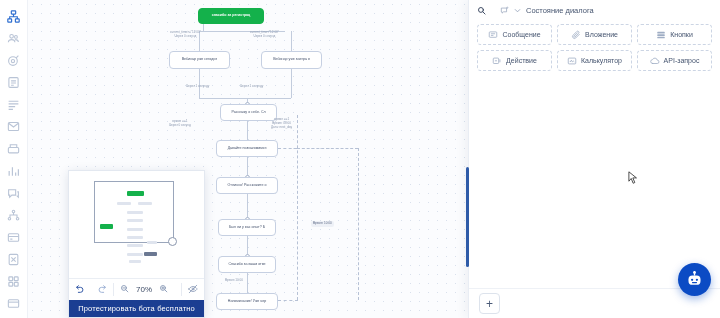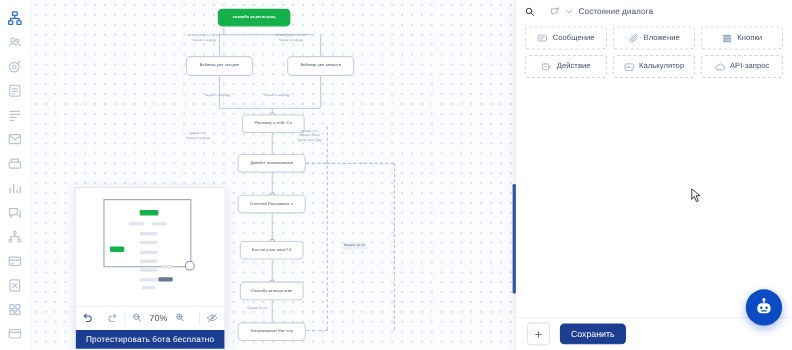--- a/index.html
+++ b/index.html
@@ -490,21 +490,20 @@
         <span>API-запрос</span>
       </div>
     </div>
 
   <div id="panel-body">
     <div id="panel-scroll"></div>
   </div>
 
   <div id="actionbar">
     <div id="add-btn">+</div>
-    <div class="btn primary">Сохранить</div>
   </div>
 </div>
 
 <div id="bot">
   <span>
     <svg viewBox="0 0 24 24" fill="none" stroke="#ffffff" stroke-width="1.9" stroke-linecap="round">
       <path d="M12 2.5v3"></path>
         <circle cx="12" cy="2" r="1.1" fill="#fff"></circle>
       <rect x="3.5" y="6.5" width="17" height="13" rx="5.5" fill="#fff" stroke="none"></rect>
       <circle cx="8.6" cy="12.5" r="1.6" fill="#0b4bc4" stroke="none"></circle>

